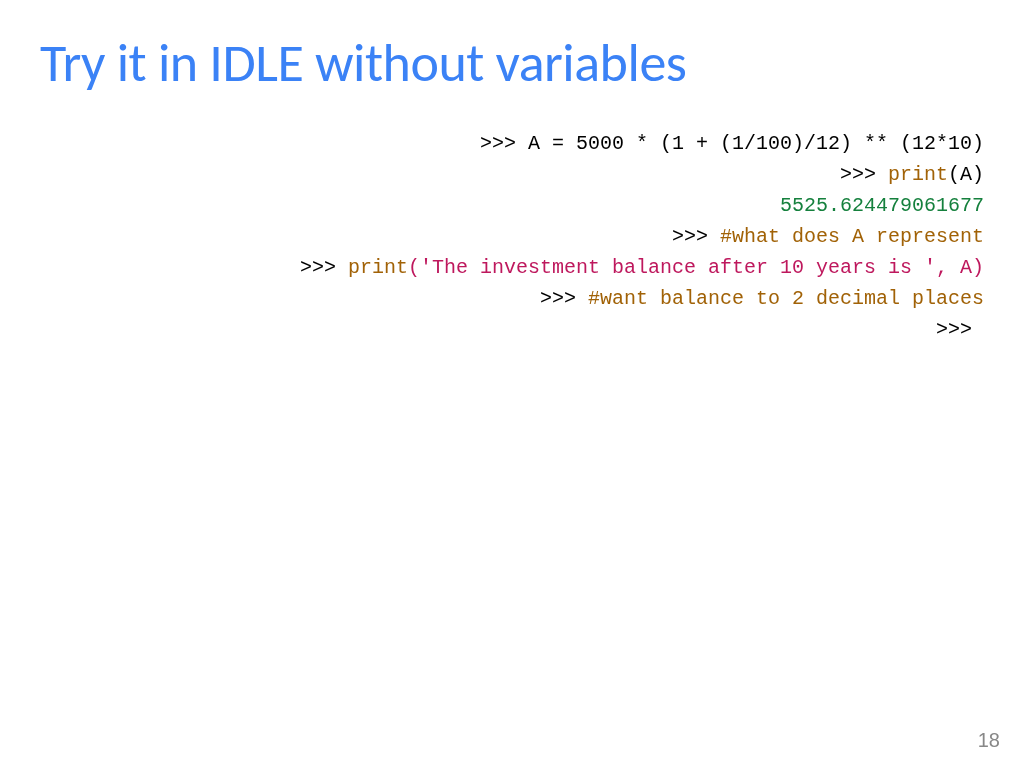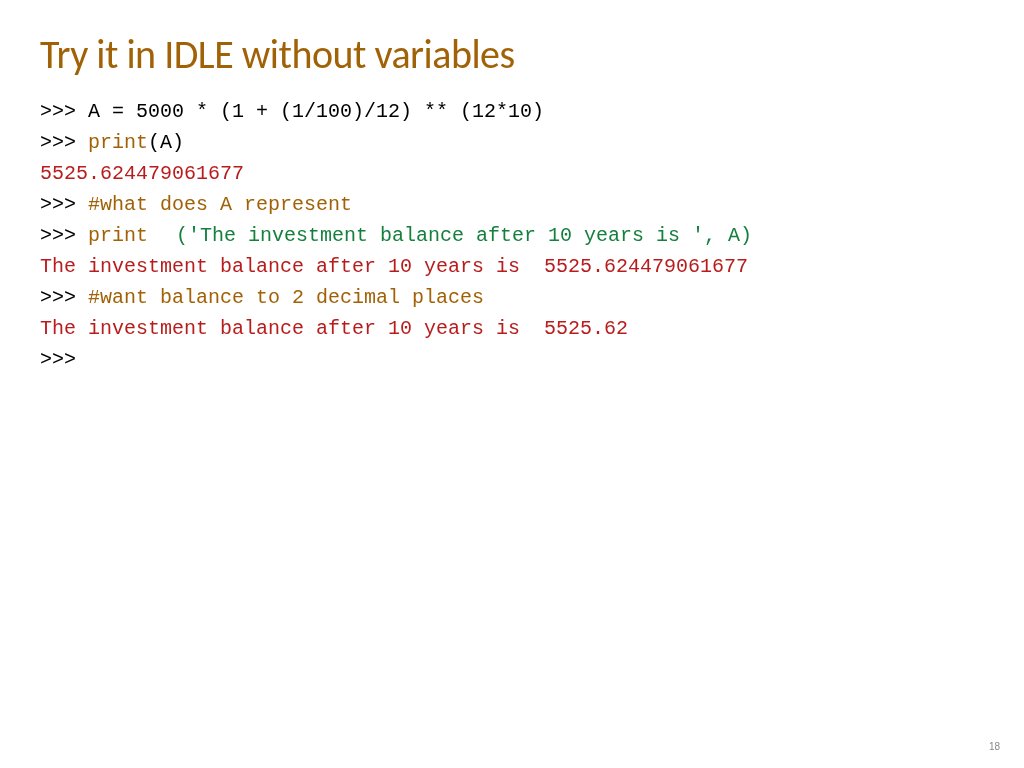--- a/index.html
+++ b/index.html
@@ -19,56 +19,56 @@
 
     .slide-container {
       width: 1024px;
       height: 768px;
       background: #ffffff;
       padding: 30px 40px 30px 40px;
       position: relative;
     }
 
     .slide-title {
-      font-size: 40px;
+      font-size: 54px;
       font-weight: normal;
-      color: #a16207;
-      margin-bottom: 17px;
+      color: #3b82f6;
+      margin-bottom: 32px;
       font-family: 'Calibri', 'Segoe UI', Arial, sans-serif;
       letter-spacing: -0.5px;
     }
 
     .code-block {
       font-family: 'Courier New', Courier, monospace;
       font-size: 20px;
       line-height: 1.55;
+      text-align: right;
     }
 
     .code-black {
       color: #000000;
     }
 
     .code-red {
       color: #a16207;
     }
 
     .code-green {
-      color: #15803d;
-      margin-left: 28px;
+      color: #be185d;
     }
 
     .output-blue {
-      color: #b91c1c;
+      color: #15803d;
     }
 
     .page-number {
       position: absolute;
       bottom: 16px;
       right: 24px;
-      font-size: 10px;
+      font-size: 20px;
       color: #888888;
       font-family: Arial, sans-serif;
     }
 
     .line {
       display: block;
       white-space: pre;
     }
   </style>
 </head>
@@ -82,26 +82,24 @@
     <span class="line"><span class="code-black">&gt;&gt;&gt; </span><span class="code-black">A = 5000 * (1 + (1/100)/12) ** (12*10)</span></span>
 
     <span class="line"><span class="code-black">&gt;&gt;&gt; </span><span class="code-red">print</span><span class="code-black">(A)</span></span>
 
     <span class="line"><span class="output-blue">5525.624479061677</span></span>
 
     <span class="line"><span class="code-black">&gt;&gt;&gt; </span><span class="code-red">#what does A represent</span></span>
 
     <span class="line"><span class="code-black">&gt;&gt;&gt; </span><span class="code-red">print</span><span class="code-green">('The investment balance after 10 years is ', A)</span></span>
 
-    <span class="line"><span class="output-blue">The investment balance after 10 years is  5525.624479061677</span></span>
 
     <span class="line"><span class="code-black">&gt;&gt;&gt; </span><span class="code-red">#want balance to 2 decimal places</span></span>
 
 
 
-    <span class="line"><span class="output-blue">The investment balance after 10 years is  5525.62</span></span>
 
     <span class="line"><span class="code-black">&gt;&gt;&gt; </span></span>
 
   </div>
 
   <div class="page-number">18</div>
 </div>
 
 </body></html>

